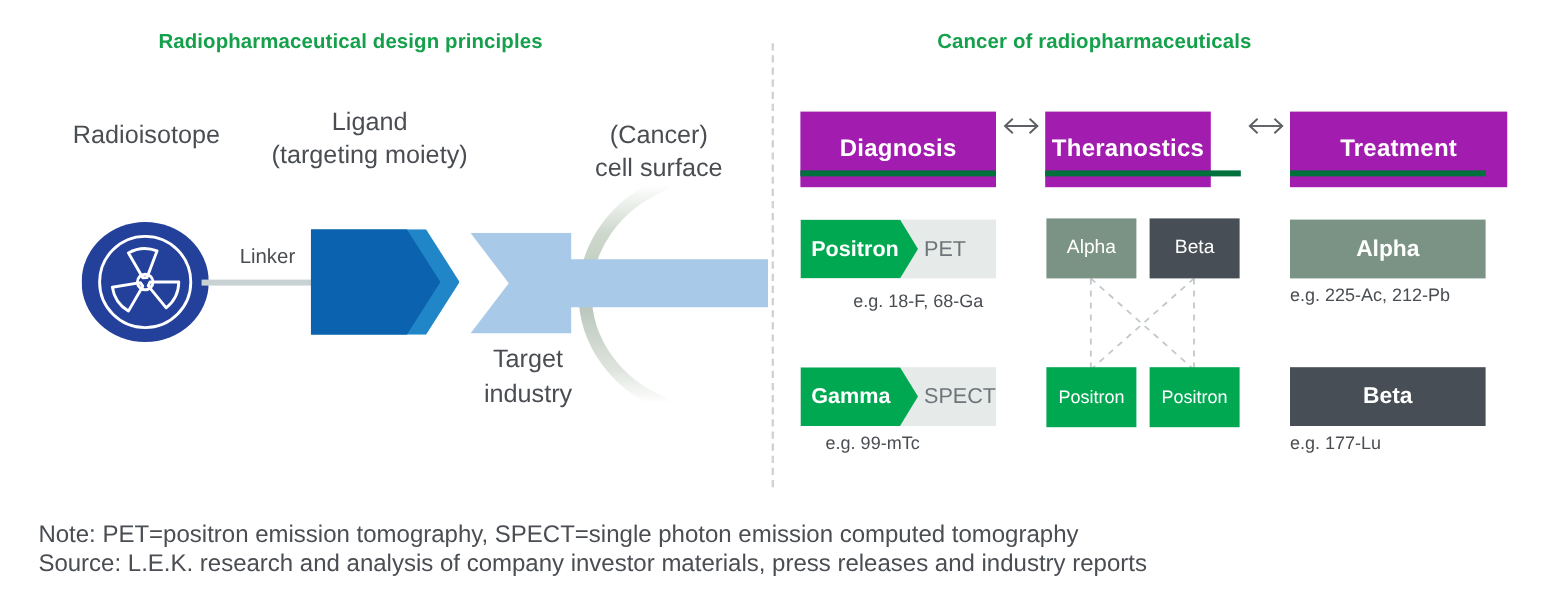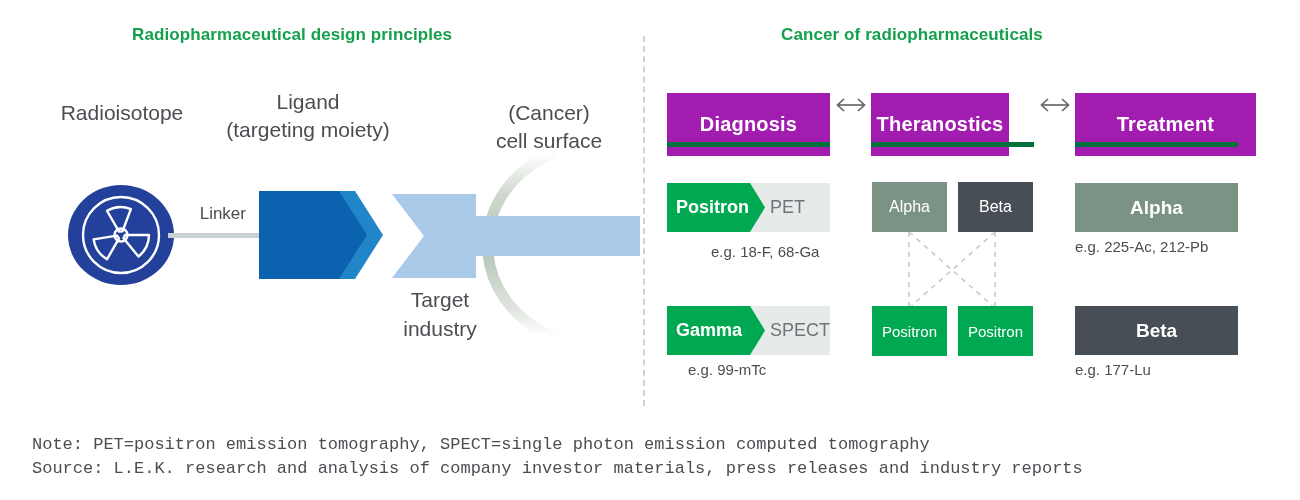--- a/index.html
+++ b/index.html
@@ -123,21 +123,21 @@
   .pblock{
     position:absolute;left:1075px;width:163px;height:49px;
     display:flex;align-items:center;justify-content:center;
     color:#ffffff;font-size:19px;font-weight:bold;
   }
   #block-alpha{top:183px;background:#7b9384;}
   #block-beta{top:306px;background:#474e55;}
 
   
   .foot{
-    position:absolute;left:32px;font-size:17px;color:#4a4e52;white-space:nowrap;font-family:Liberation Mono, monospace;
+    position:absolute;left:32px;font-size:20px;color:#4a4e52;white-space:nowrap;
   }
   #foot-note{top:435px;}
   #foot-source{top:459px;}
 </style>
 </head>
 <body>
 
 <div class="stage">
 
   <div class="divider"></div>

